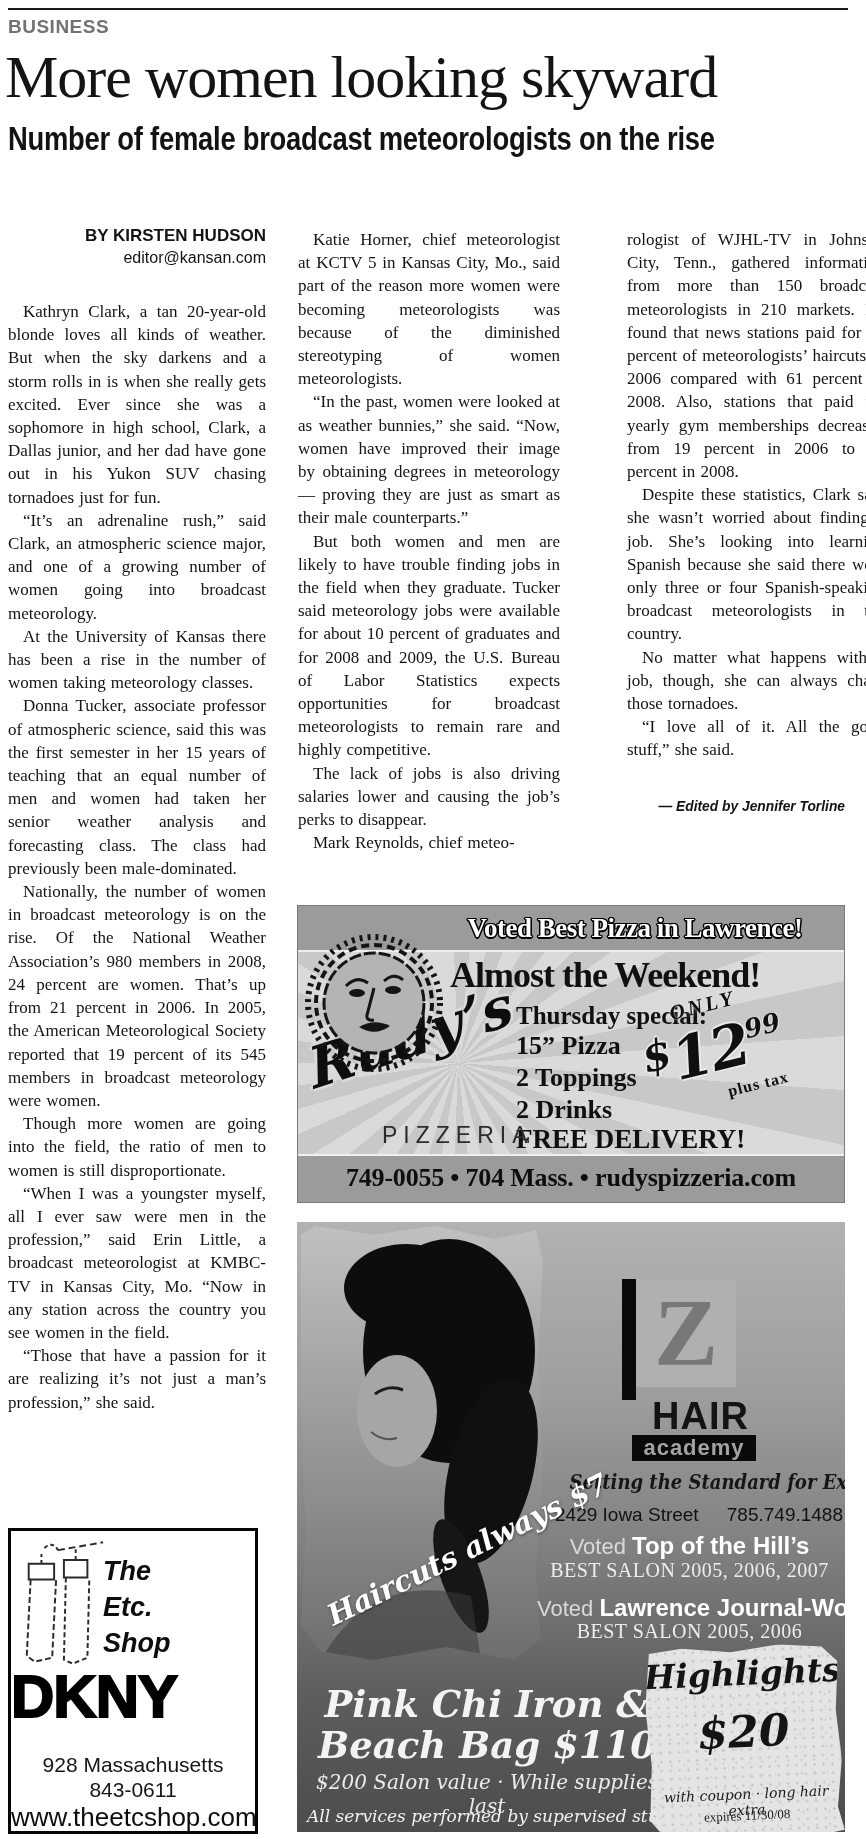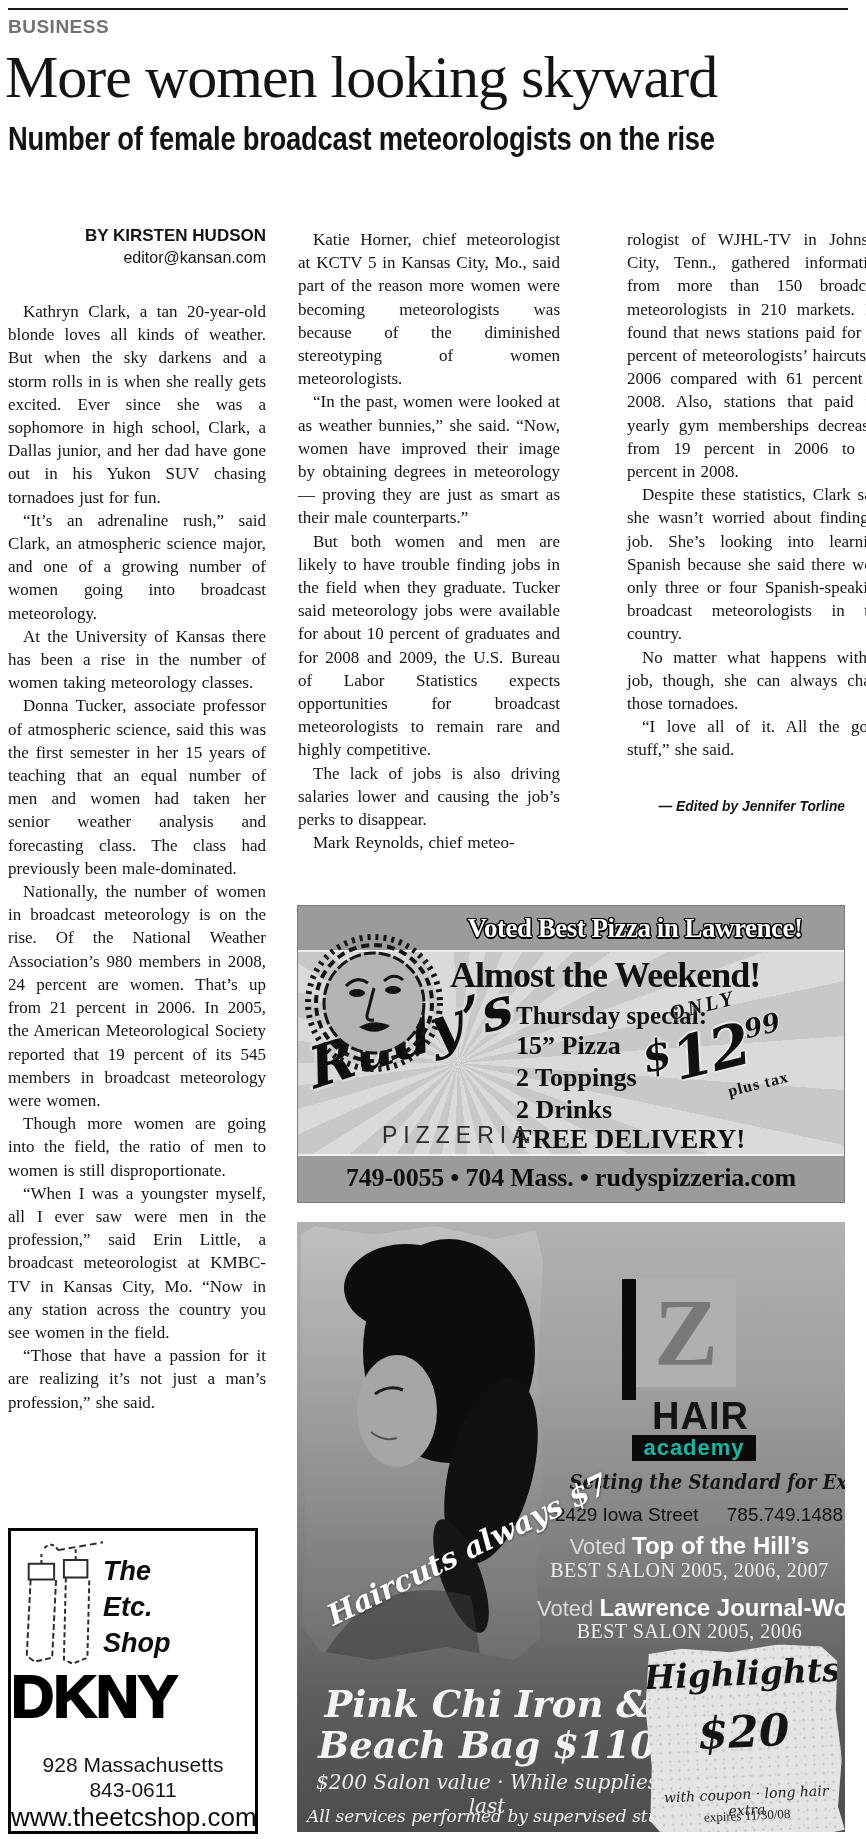--- a/index.html
+++ b/index.html
@@ -51,21 +51,21 @@
   .zad { position:absolute; left:297px; top:1222px; width:548px; height:610px; overflow:hidden;
     background:linear-gradient(180deg,#b2b2b2 0%, #9e9e9e 28%, #828282 52%, #5d5d5d 78%, #4c4c4c 100%); }
   .zad-photo { position:absolute; left:4px; top:4px; width:242px; height:434px;
     background:linear-gradient(180deg,#c0c0c0,#909090 60%, #6e6e6e);
     clip-path:polygon(0 2%, 6% 0, 30% 2%, 55% 0, 80% 3%, 97% 1%, 100% 8%, 98% 30%, 100% 55%, 97% 80%, 99% 95%, 88% 100%, 60% 97%, 30% 100%, 8% 98%, 0 92%, 2% 70%, 0 40%); }
   .zad-haircuts { position:absolute; left:32px; top:378px; font:italic 700 29px "DejaVu Serif", serif; color:#fff; white-space:nowrap; transform:rotate(-26deg); transform-origin:left center; z-index:4; text-shadow:0 1px 3px rgba(0,0,0,.5); }
   .zlogo { position:absolute; left:325px; top:57px; width:140px; height:185px; }
   .zlogo-bar { position:absolute; left:0; top:0; width:14px; height:121px; background:#0a0a0a; }
   .zlogo-box { position:absolute; left:14px; top:0; width:100px; height:108px; background:#b0b0b0; display:flex; align-items:center; justify-content:center; font:700 96px/1 "Liberation Serif", serif; color:#787878; overflow:hidden; }
   .zlogo-hair { position:absolute; left:10px; top:118px; font:800 38px/1 "Liberation Sans", sans-serif; letter-spacing:1px; color:#131313;margin-left:20px; }
-  .zlogo-academy { position:absolute; left:10px; top:156px; width:124px; height:26px; background:#0a0a0a; color:#14b8a6; font:700 22px/25px "Liberation Sans", sans-serif; text-align:center; letter-spacing:1px; }
+  .zlogo-academy { position:absolute; left:10px; top:156px; width:124px; height:26px; background:#0a0a0a; color:#a3a3a3; font:700 22px/25px "Liberation Sans", sans-serif; text-align:center; letter-spacing:1px; }
   .zad-tagline { position:absolute; left:258px; top:248px; width:290px; text-align:center; font:italic 600 20px "DejaVu Serif", serif; color:#161616; white-space:nowrap; transform:scaleX(.9); transform-origin:center top; }
   .zad-address { position:absolute; left:258px; top:282px; width:288px; display:flex; justify-content:space-between; font:400 19px "Liberation Sans", sans-serif; color:#121212; }
   .zad-award-line { position:absolute; left:240px; width:305px; text-align:center; font:400 22px "Liberation Sans", sans-serif; color:#d9d9d9; white-space:nowrap; }
   .zad-award-line .award-title { font-size:24px; font-weight:700; color:#fff; }
   .zad-award-sub { position:absolute; left:240px; width:305px; text-align:center; font:400 20px "Liberation Serif", serif; letter-spacing:.5px; color:#ededed; white-space:nowrap; }
   .aw1 { top:310px; } .aw1s { top:337px; } .aw2 { top:372px; } .aw2s { top:398px; }
   .zad-offer { position:absolute; left:10px; top:462px; width:360px; text-align:center; font:italic 600 37px/41px "DejaVu Serif", serif; color:#f3f3f3; }
   .zad-offer-note { position:absolute; left:0; top:548px; width:380px; text-align:center; font:italic 400 20px "DejaVu Serif", serif; color:#ececec; }
   .zad-disclaimer { position:absolute; left:10px; bottom:6px; width:336px; text-align:center; font:italic 400 17px "DejaVu Serif", serif; color:#f4f4f4; white-space:nowrap; }
   .zad-coupon { position:absolute; left:350px; top:424px; width:194px; height:194px; transform:rotate(-2.5deg); text-align:center;

